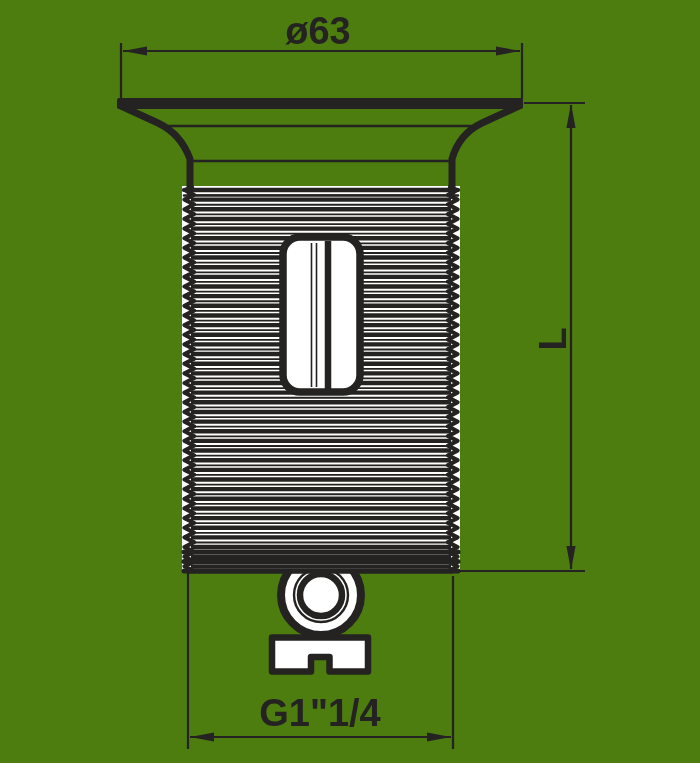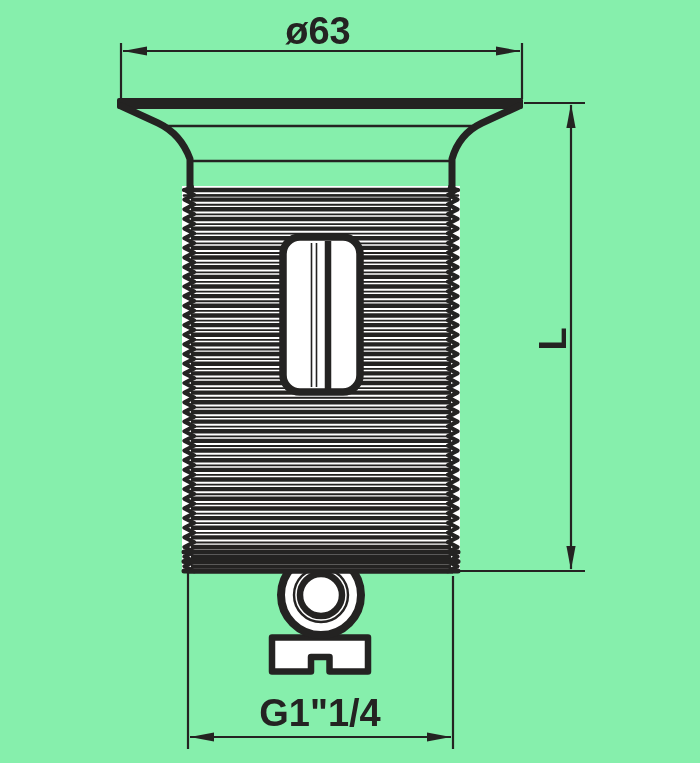--- a/index.html
+++ b/index.html
@@ -4,21 +4,21 @@
 <style>
   html, body {
     margin: 0;
     padding: 0;
     background: #ffffff;
   }
   .stage {
     position: relative;
     width: 700px;
     height: 763px;
-    background: #86efac;
+    background: #4d7c0f;
     overflow: hidden;
   }
   svg text {
     font-family: "Liberation Sans", "DejaVu Sans", sans-serif;
     font-weight: bold;
     font-size: 38px;
     fill: currentColor;
   }
 </style>
 </head>

